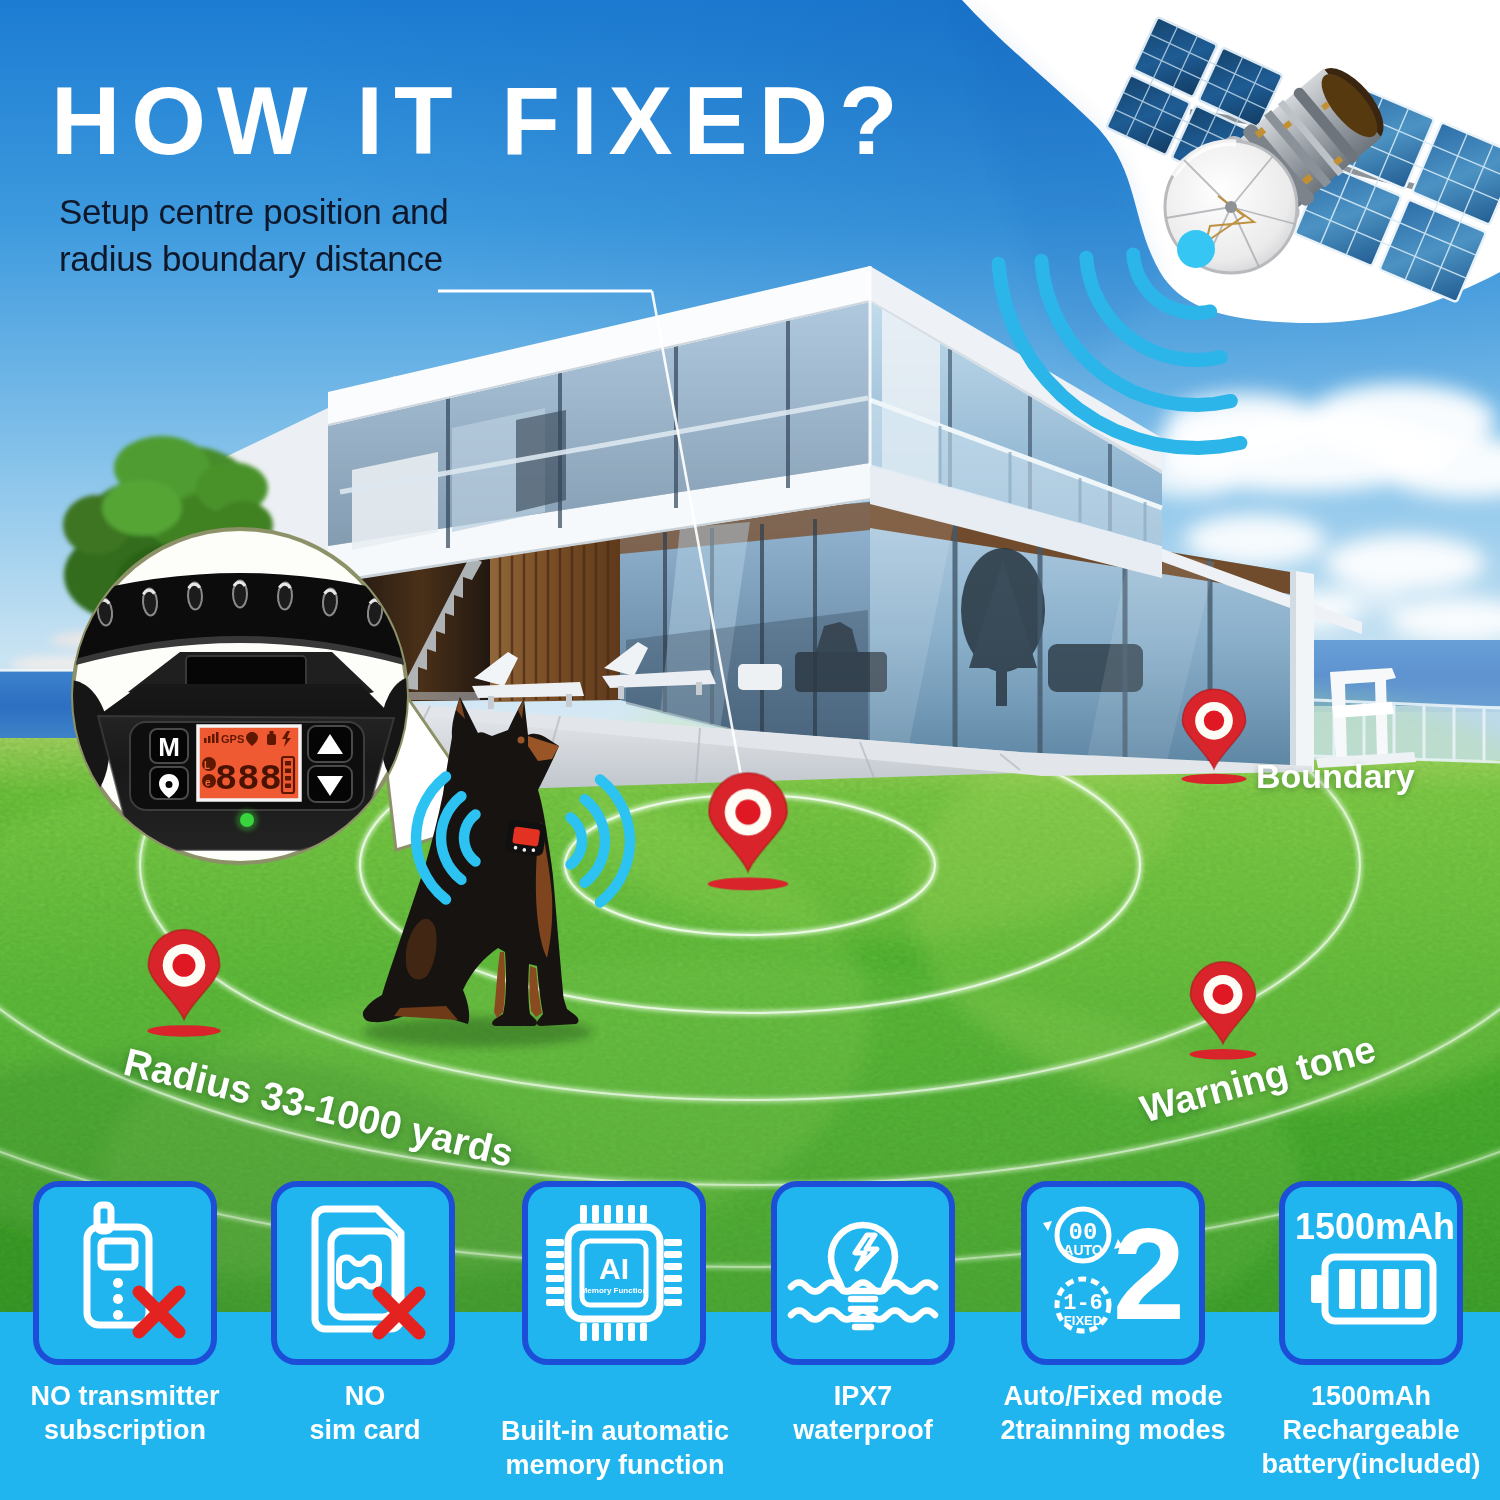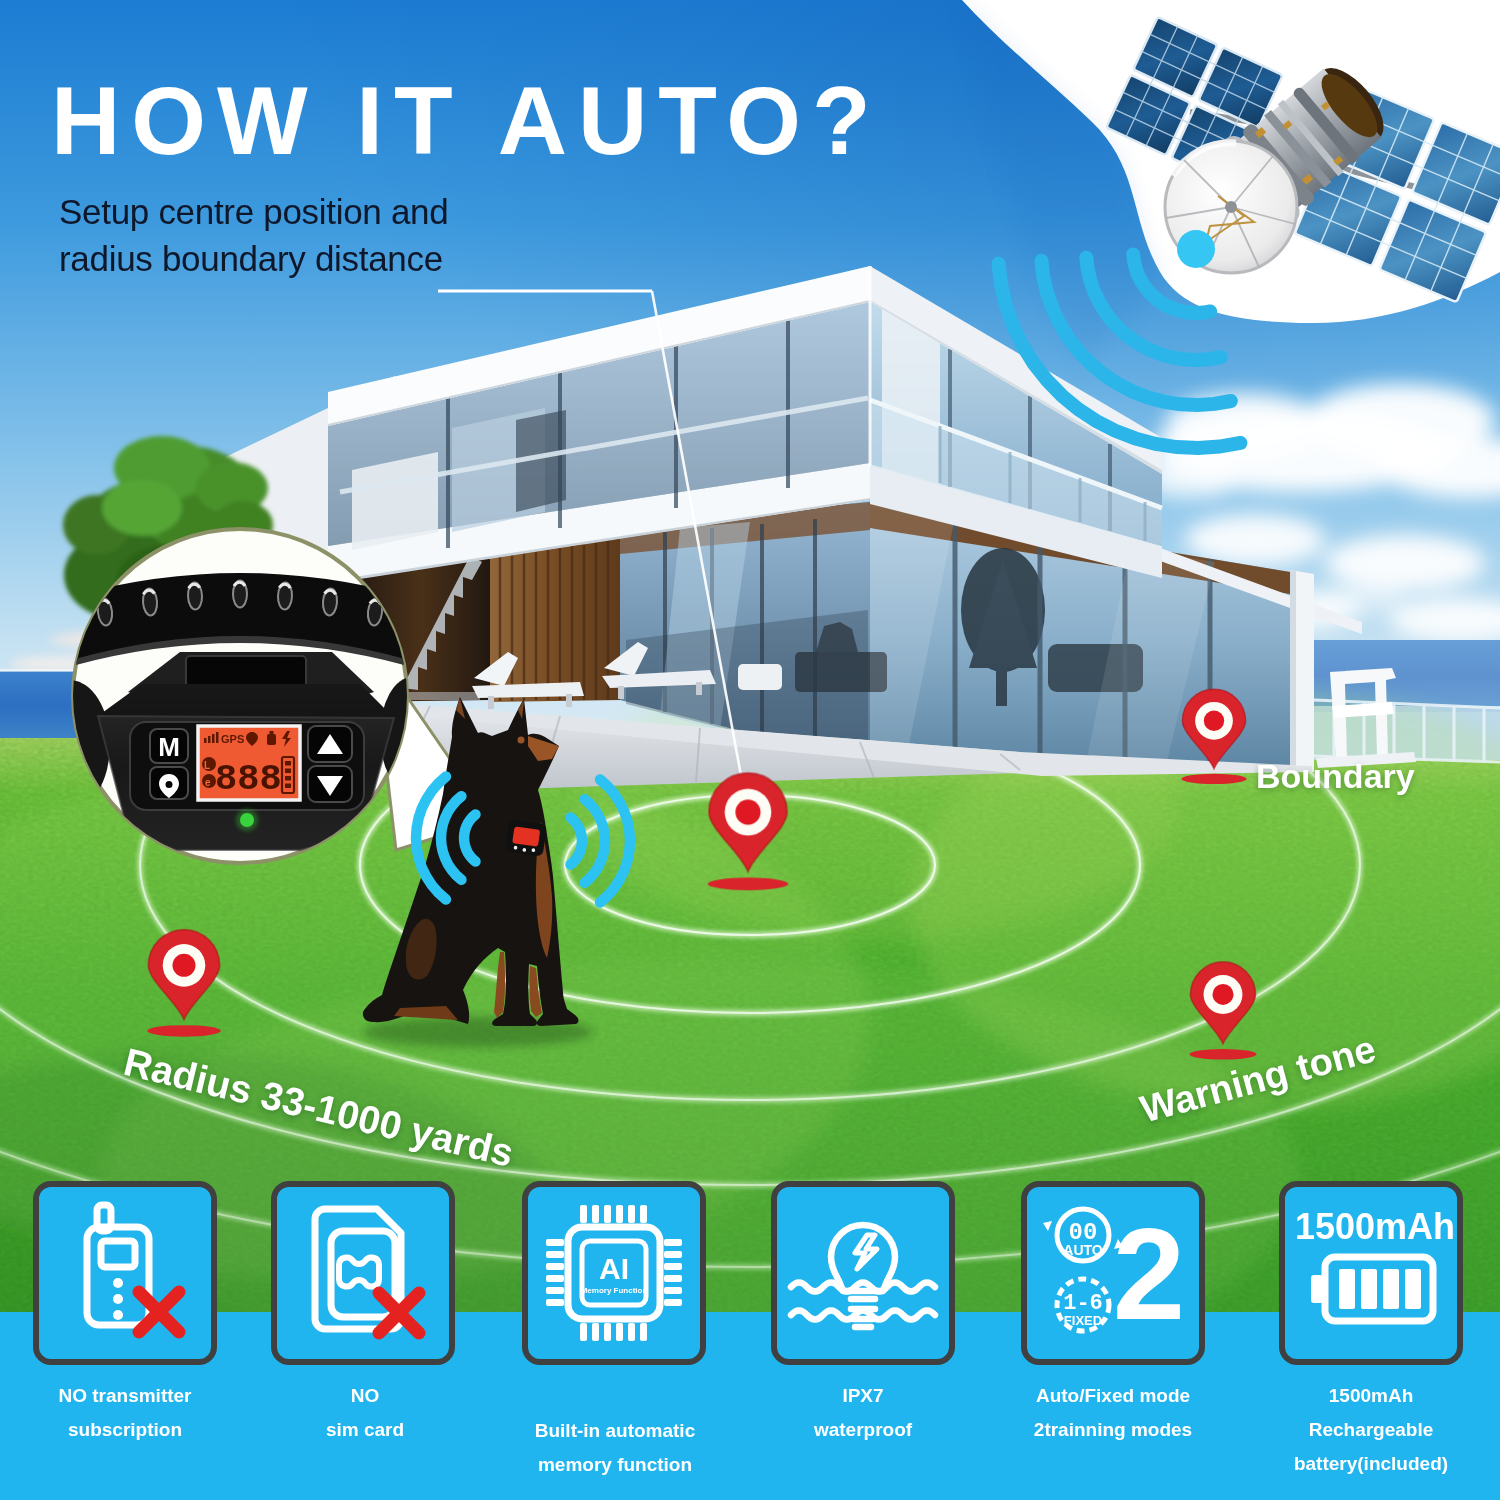--- a/index.html
+++ b/index.html
@@ -6,22 +6,22 @@
   body{width:1500px;height:1500px;overflow:hidden;font-family:"Liberation Sans",sans-serif;}
   #stage{position:relative;width:1500px;height:1500px;overflow:hidden;}
   #scene{position:absolute;left:0;top:0;}
   .ov{position:absolute;color:#fff;}
   #title{left:51px;top:66px;font-size:96px;font-weight:bold;letter-spacing:11px;}
   #sub{left:59px;top:188px;font-size:35px;letter-spacing:-0.3px;line-height:47px;font-weight:normal;color:#0f172a;}
   #lblBoundary{left:1256px;top:757px;font-size:34px;font-weight:bold;text-shadow:0 2px 6px rgba(0,60,30,.35);}
   #lblRadius{left:130px;top:1040px;font-size:39px;font-weight:bold;transform:rotate(13.5deg);transform-origin:left top;text-shadow:0 2px 6px rgba(0,60,30,.35);}
   #lblWarning{left:1136px;top:1090px;font-size:38px;font-weight:bold;transform:rotate(-15deg);transform-origin:left top;text-shadow:0 2px 6px rgba(0,60,30,.35);}
   #strip{position:absolute;left:0;top:1312px;width:1500px;height:188px;background:#20b5ef;}
-  .card{position:absolute;top:1181px;width:172px;height:172px;background:#20b5ef;border:6px solid #404040;border-radius:18px;}
-  .lab{position:absolute;color:#fff;font-weight:bold;font-size:19px;line-height:34px;text-align:center;white-space:nowrap;}
+  .card{position:absolute;top:1181px;width:172px;height:172px;background:#20b5ef;border:6px solid #1d4ed8;border-radius:26px;}
+  .lab{position:absolute;color:#fff;font-weight:bold;font-size:27px;line-height:34px;text-align:center;white-space:nowrap;}
 </style>
 </head>
 <body>
 <div id="stage">
 <svg id="scene" width="1500" height="1500" viewBox="0 0 1500 1500">
 <defs>
   <linearGradient id="sky" x1="0" y1="0" x2="0" y2="1">
     <stop offset="0" stop-color="#1c7cd2"></stop>
     <stop offset="0.28" stop-color="#3d9ade"></stop>
     <stop offset="0.58" stop-color="#85c2ea"></stop>
@@ -564,21 +564,21 @@
     <path d="M461.4,879.8 L456.2,875.2 L451.8,870.0 L448.0,864.3 L445.0,858.1 L442.8,851.6 L441.4,844.9 L441.0,838.0 L441.4,831.1 L442.8,824.4 L445.0,817.9 L448.0,811.7 L451.8,806.0 L456.2,800.8 L461.4,796.2"></path>
     <path d="M446.0,899.5 L438.4,892.7 L431.8,885.1 L426.3,876.7 L421.8,867.6 L418.6,858.0 L416.7,848.1 L416.0,838.0 L416.7,827.9 L418.6,818.0 L421.8,808.4 L426.3,799.3 L431.8,790.9 L438.4,783.3 L446.0,776.5"></path>
     <path d="M570.5,817.4 L573.4,819.9 L575.9,822.9 L578.1,826.1 L579.8,829.6 L581.0,833.3 L581.7,837.1 L582.0,841.0 L581.7,844.9 L581.0,848.7 L579.8,852.4 L578.1,855.9 L575.9,859.1 L573.4,862.1 L570.5,864.6"></path>
     <path d="M584.6,799.2 L589.8,803.8 L594.2,809.0 L598.0,814.7 L601.0,820.9 L603.2,827.4 L604.6,834.1 L605.0,841.0 L604.6,847.9 L603.2,854.6 L601.0,861.1 L598.0,867.3 L594.2,873.0 L589.8,878.2 L584.6,882.8"></path>
     <path d="M600.0,779.5 L607.6,786.3 L614.2,793.9 L619.7,802.3 L624.2,811.4 L627.4,821.0 L629.3,830.9 L630.0,841.0 L629.3,851.1 L627.4,861.0 L624.2,870.6 L619.7,879.7 L614.2,888.1 L607.6,895.7 L600.0,902.5"></path>
   </g>
 </g>
 
 </svg>
 
-<div class="ov" id="title">HOW IT AUTO?</div>
+<div class="ov" id="title">HOW IT FIXED?</div>
 <div class="ov" id="sub">Setup centre position and<br>radius boundary distance</div>
 <div class="ov" id="lblBoundary">Boundary</div>
 <div class="ov" id="lblRadius">Radius 33-1000 yards</div>
 <div class="ov" id="lblWarning">Warning tone</div>
 
 <div id="strip"></div>
 <div class="card" style="left:33px;">
 <svg width="172" height="172" viewBox="0 0 172 172">
   <g fill="none" stroke="#ffffff" stroke-width="7" stroke-linejoin="round">
     <rect x="48" y="40" width="62" height="98" rx="12"></rect>

